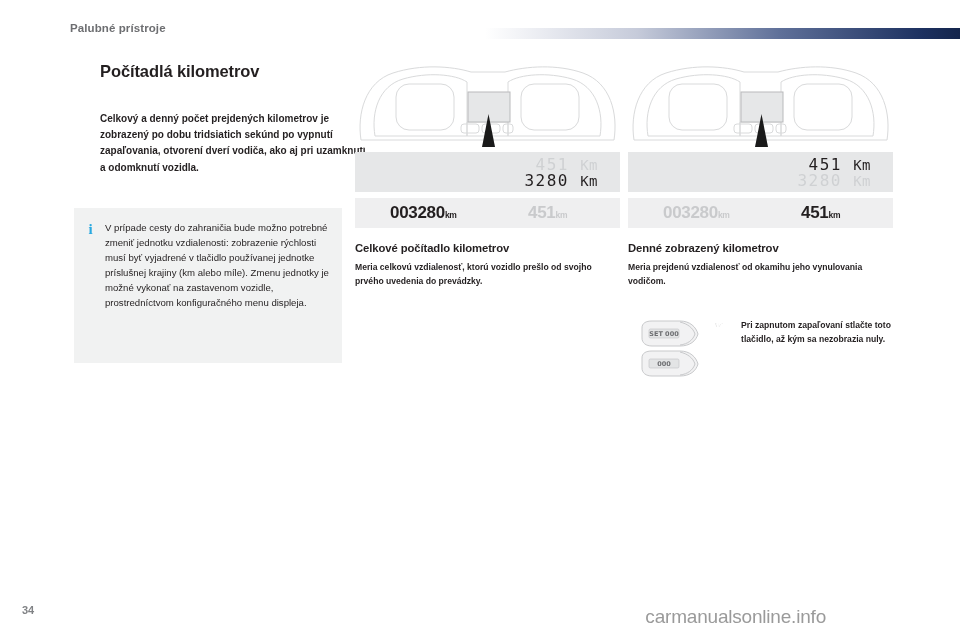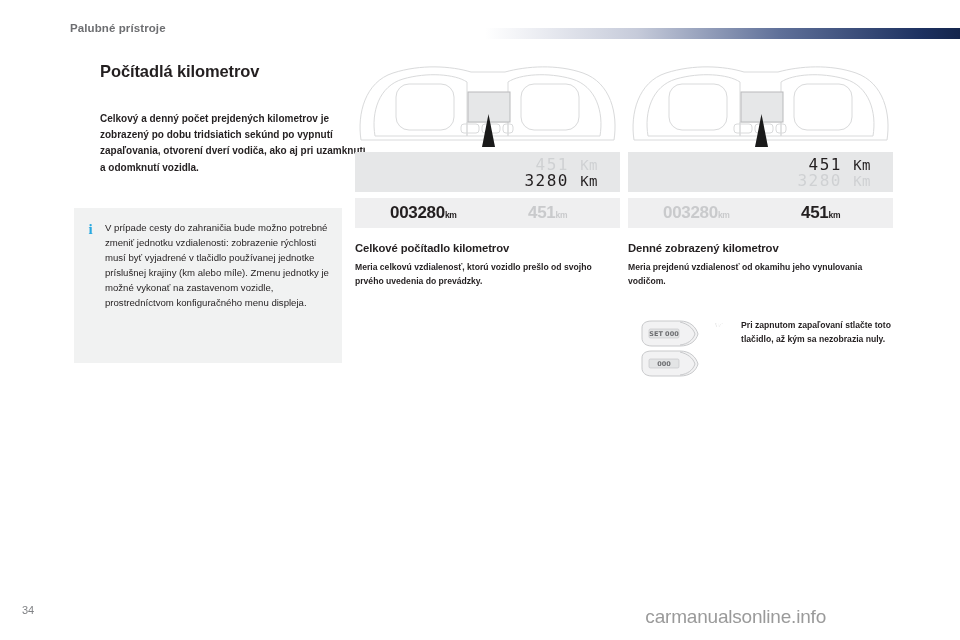--- a/index.html
+++ b/index.html
@@ -214,21 +214,21 @@
     color: #231f20;
     width: 160px;
   }
 
   
   .page-number {
     position: absolute;
     left: 22px;
     top: 604px;
     font-size: 11px;
-    font-weight: normal;
+    font-weight: bold;
     color: #808285;
   }
 
   .watermark {
     position: absolute;
     right: 14px;
     top: 606px;
     font-size: 19px;
     color: #9a9a9a;
     letter-spacing: -0.2px;

